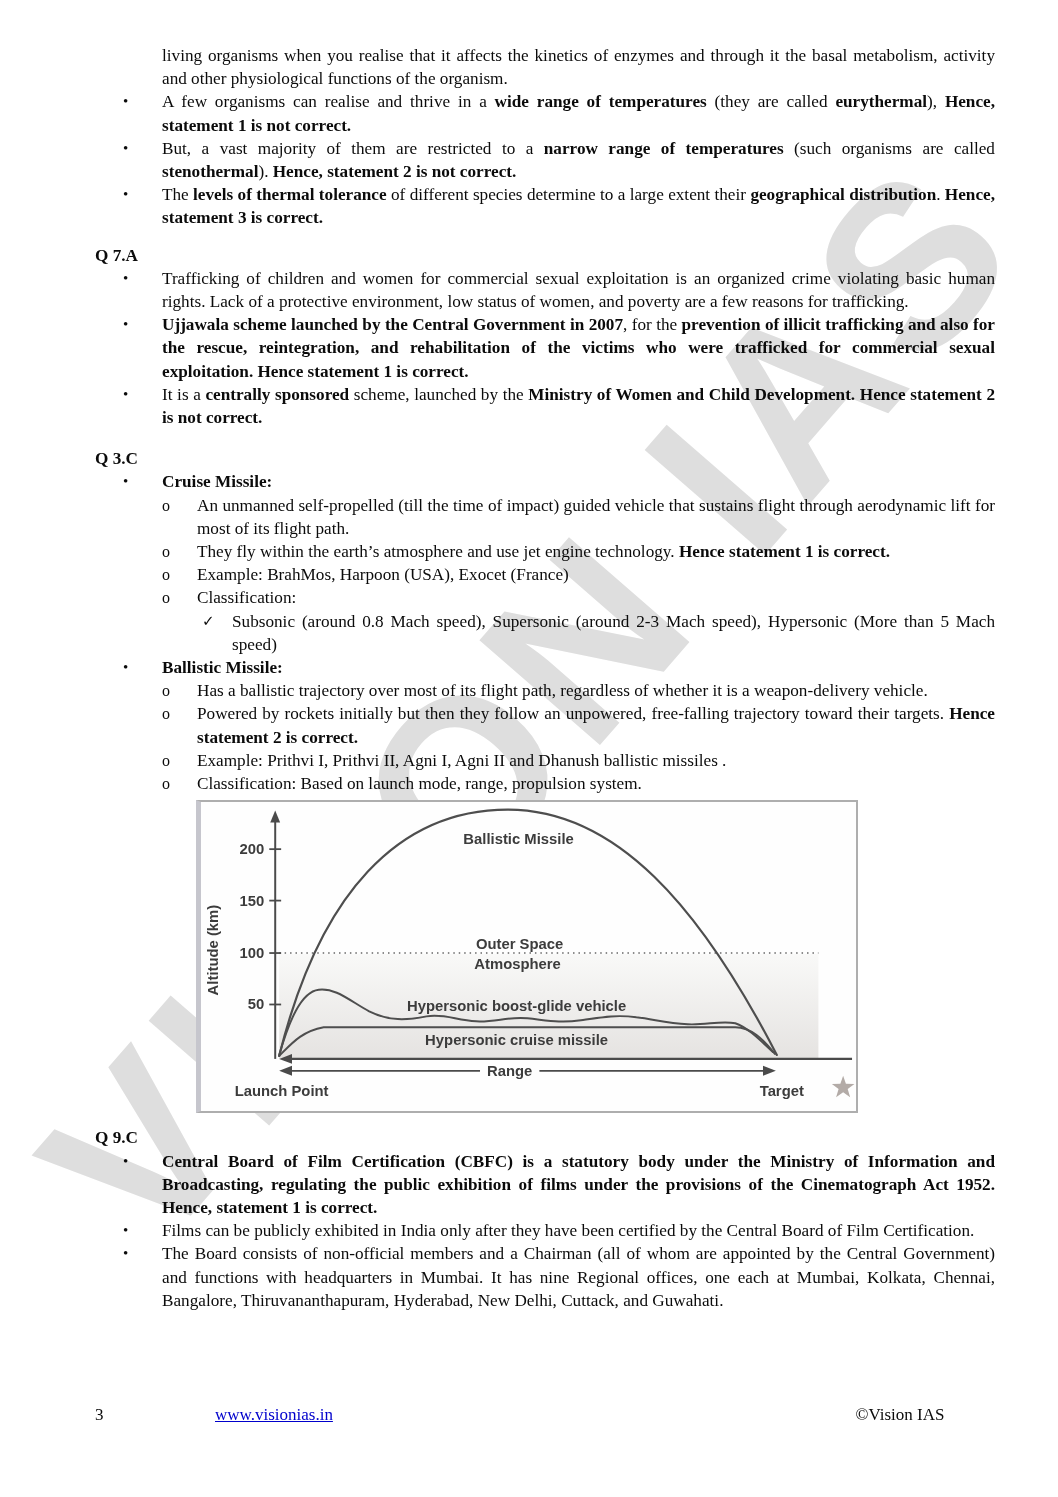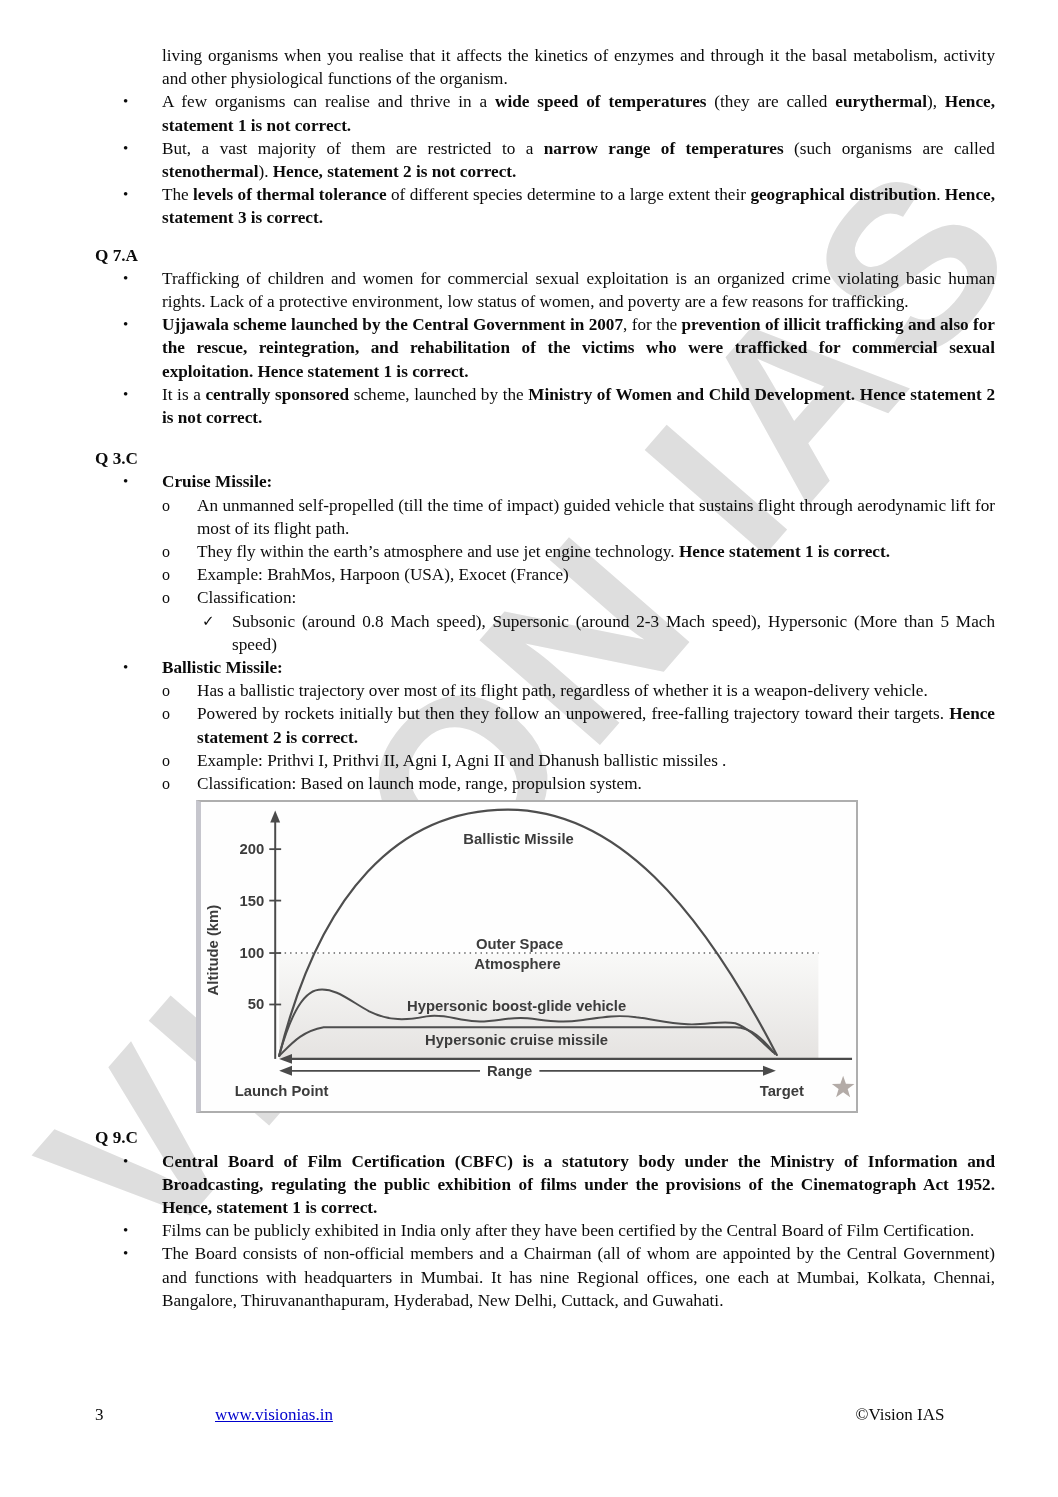--- a/index.html
+++ b/index.html
@@ -41,21 +41,21 @@
 <div class="page">
 
   <div class="watermark">VISION IAS</div>
 
   <div class="content">
 
     <p class="cont-para"><span>living organisms when you realise that it affects the kinetics of enzymes and through it the basal metabolism, activity and other physiological functions of the organism.</span></p>
 
     <div class="item l1">
       <span class="marker">•</span>
-      <span><span>A few organisms can realise and thrive in a </span><b>wide speed of temperatures</b><span> (they are called </span><b>eurythermal</b><span>), </span><b>Hence, statement 1 is not correct.</b></span>
+      <span><span>A few organisms can realise and thrive in a </span><b>wide range of temperatures</b><span> (they are called </span><b>eurythermal</b><span>), </span><b>Hence, statement 1 is not correct.</b></span>
     </div>
     <div class="item l1">
       <span class="marker">•</span>
       <span><span>But, a vast majority of them are restricted to a </span><b>narrow range of temperatures</b><span> (such organisms are called </span><b>stenothermal</b><span>). </span><b>Hence, statement 2 is not correct.</b></span>
     </div>
     <div class="item l1">
       <span class="marker">•</span>
       <span><span>The </span><b>levels of thermal tolerance</b><span> of different species determine to a large extent their </span><b>geographical distribution</b><span>. </span><b>Hence, statement 3 is correct.</b></span>
     </div>
 

